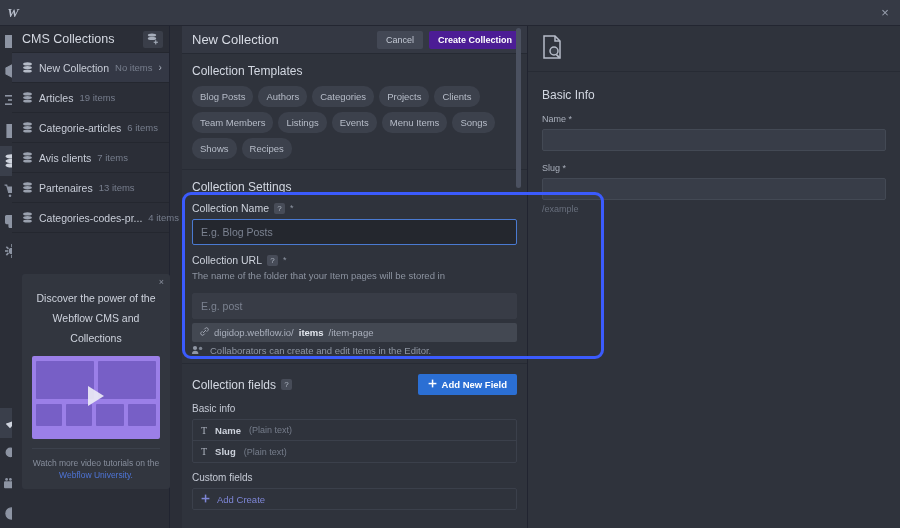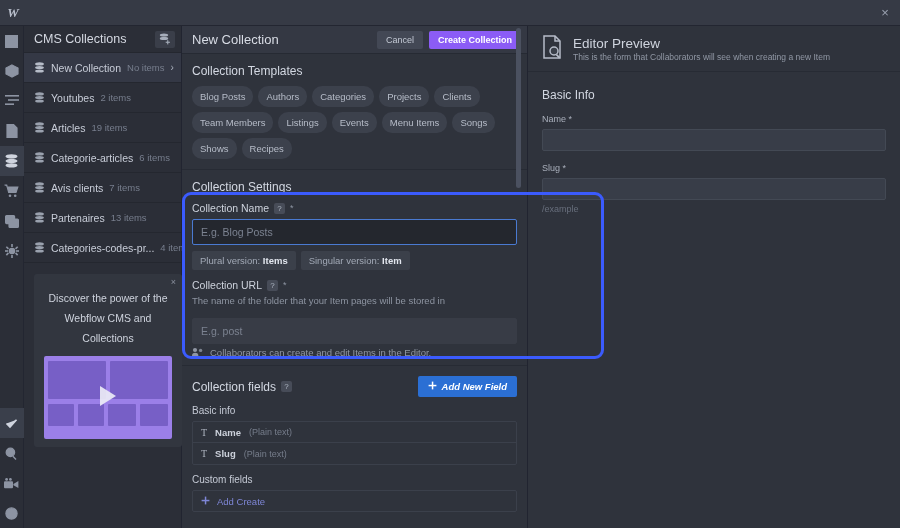--- a/index.html
+++ b/index.html
@@ -37,21 +37,21 @@
   .railbtn {
     width: 24px; height: 30px; display: flex; align-items: center; justify-content: center;
   }
   .railbtn svg { display: block; }
   .railbtn.active { background: #3a3f4b; }
   .railbtn .ic { fill: #8d94a3; }
   .railbtn.active .ic { fill: #cfd4de; }
 
   
   .sidebar {
-    position: absolute; left: 24px; top: 26px; width: 158px; height: 502px;
+    position: absolute; left: 12px; top: 26px; width: 158px; height: 502px;
     background: #2b2e37; border-right: 1px solid #212430;
   }
   .sb-head {
     height: 26px; display: flex; align-items: center; justify-content: space-between;
     padding: 0 6px 0 10px;
   }
   .sb-title { color: #d4d8e1; font-size: 12.5px; }
   .sb-newbtn {
     width: 20px; height: 17px; background: #3a3e49; border-radius: 2px;
     display: flex; align-items: center; justify-content: center;
@@ -146,21 +146,21 @@
     display: flex; align-items: center; gap: 6px; color: #9097a4; font-size: 9.5px;
     padding: 3px 10px 0;
   }
 
   
   .fields-head {
     display: flex; align-items: center; justify-content: space-between; padding: 10px 10px 8px;
   }
   .btn-add {
     color: #fff; font-size: 9.5px; border-radius: 2px; padding: 5px 10px;
-    display: flex; align-items: center; gap: 5px; font-weight: bold; font-style: italic;
+    display: flex; align-items: center; gap: 5px; font-weight: bold;
   }
   .sub-lbl { color: #c5cad5; font-size: 10px; padding: 0 10px 5px; }
   .field-box { margin: 0 10px 9px; border: 1px solid #3b404b; border-radius: 2px; }
   .field-row {
     height: 21px; display: flex; align-items: center; gap: 8px; padding: 0 8px;
     border-bottom: 1px solid #3b404b;
   }
   .field-row:last-child { border-bottom: none; }
   .ft { color: #aeb4c0; font-size: 10px; font-family: "Liberation Serif", serif; }
   .fname { color: #cdd2dc; font-size: 9.5px; font-weight: bold; }
@@ -328,31 +328,20 @@
         <span class="coll-arrow">›</span>
       </div>
       <div class="coll-item">
         <span class="coll-db">
           <svg width="11" height="11" viewBox="0 0 11 11">
               <ellipse cx="5.5" cy="1.9" rx="4.4" ry="1.6" fill="#9aa1ae"></ellipse>
               <ellipse cx="5.5" cy="5.5" rx="4.4" ry="1.6" fill="#9aa1ae"></ellipse>
               <ellipse cx="5.5" cy="9" rx="4.4" ry="1.6" fill="#9aa1ae"></ellipse>
             </svg>
         </span>
-        <span class="coll-name">Youtubes</span>
-        <span class="coll-count">2 items</span>
-      </div>
-      <div class="coll-item">
-        <span class="coll-db">
-          <svg width="11" height="11" viewBox="0 0 11 11">
-              <ellipse cx="5.5" cy="1.9" rx="4.4" ry="1.6" fill="#9aa1ae"></ellipse>
-              <ellipse cx="5.5" cy="5.5" rx="4.4" ry="1.6" fill="#9aa1ae"></ellipse>
-              <ellipse cx="5.5" cy="9" rx="4.4" ry="1.6" fill="#9aa1ae"></ellipse>
-            </svg>
-        </span>
         <span class="coll-name">Articles</span>
         <span class="coll-count">19 items</span>
       </div>
       <div class="coll-item">
         <span class="coll-db">
           <svg width="11" height="11" viewBox="0 0 11 11">
               <ellipse cx="5.5" cy="1.9" rx="4.4" ry="1.6" fill="#9aa1ae"></ellipse>
               <ellipse cx="5.5" cy="5.5" rx="4.4" ry="1.6" fill="#9aa1ae"></ellipse>
               <ellipse cx="5.5" cy="9" rx="4.4" ry="1.6" fill="#9aa1ae"></ellipse>
             </svg>
@@ -400,28 +389,32 @@
       <div class="promo-title">Discover the power of the Webflow CMS and Collections</div>
       <div class="promo-thumb">
         <div class="tb" style="left:4px;top:5px;width:58px;height:38px"></div>
         <div class="tb" style="left:66px;top:5px;width:58px;height:38px"></div>
         <div class="tb" style="left:4px;top:48px;width:26px;height:22px"></div>
         <div class="tb" style="left:34px;top:48px;width:26px;height:22px"></div>
         <div class="tb" style="left:64px;top:48px;width:28px;height:22px"></div>
         <div class="tb" style="left:96px;top:48px;width:28px;height:22px"></div>
         <div class="play"></div>
       </div>
+      <div class="promo-foot">
+        <span>Watch more video tutorials on the</span><br>
+        <span class="promo-link">Webflow University.</span>
+      </div>
     </div>
   </div>
 
   <div class="main">
     <div class="main-head">
       <div class="main-title">New Collection</div>
       <div class="btn-cancel">Cancel</div>
-      <div class="btn-create" style="background:#8b5cf6">Create Collection</div>
+      <div class="btn-create" style="background:#4c1d95">Create Collection</div>
     </div>
 
     <div class="sec-title">Collection Templates</div>
     <div class="tpl-wrap">
       <div class="tpl">Blog Posts</div>
       <div class="tpl">Authors</div>
       <div class="tpl">Categories</div>
       <div class="tpl">Projects</div>
       <div class="tpl">Clients</div>
       <div class="tpl">Team Members</div>
@@ -437,38 +430,38 @@
     <div class="sec-title">Collection Settings</div>
     <div class="settings">
       <div class="lbl">
         <span>Collection Name</span>
         <span class="qmark">?</span>
         <span class="req">*</span>
       </div>
       <div class="inp focus" style="margin-top:5px">
         <span>E.g. Blog Posts</span>
       </div>
-      <div class="chips" style="margin-top:6px">
-        <div class="chip">
-          <span>Plural version:</span>
-          <b>Items</b>
-        </div>
-        <div class="chip">
-          <span>Singular version:</span>
-          <b>Item</b>
-        </div>
-      </div>
       <div class="lbl" style="margin-top:9px">
         <span>Collection URL</span>
         <span class="qmark">?</span>
         <span class="req">*</span>
       </div>
       <div class="hint" style="margin-top:4px">The name of the folder that your Item pages will be stored in</div>
       <div class="inp flat" style="margin-top:12px">
         <span>E.g. post</span>
+      </div>
+      <div class="urlrow" style="margin-top:4px">
+        <span>
+          <svg width="9" height="9" viewBox="0 0 9 9">
+              <path d="M3 6 L6 3 M2.4 4.2 L1.2 5.4 a1.7 1.7 0 0 0 2.4 2.4 L4.8 6.6 M4.2 2.4 L5.4 1.2 a1.7 1.7 0 0 1 2.4 2.4 L6.6 4.8" fill="none" stroke="#aab0bd" stroke-width="0.9"></path>
+            </svg>
+        </span>
+        <span>digidop.webflow.io/</span>
+          <b>items</b>
+          <span>/item-page</span>
       </div>
     </div>
     <div class="editrow">
       <span>
         <svg width="12" height="9" viewBox="0 0 12 9">
             <circle cx="3" cy="3" r="2.1" fill="#9097a4"></circle>
             <path d="M0 9 a3.2 3.2 0 0 1 6.4 0 Z" fill="#9097a4"></path>
             <circle cx="8.6" cy="3.4" r="1.7" fill="#7d8491"></circle>
           </svg>
       </span>
@@ -520,24 +513,20 @@
   <div class="preview">
     <div class="pv-head">
       <span>
         <svg width="22" height="24" viewBox="0 0 22 24">
             <path d="M2 1 h11 l5 5 v17 H2 Z" fill="none" stroke="#b6bcc8" stroke-width="1.5"></path>
             <path d="M13 1 v5 h5" fill="none" stroke="#b6bcc8" stroke-width="1.5"></path>
             <circle cx="12" cy="16" r="4" fill="#3a3f49" stroke="#b6bcc8" stroke-width="1.5"></circle>
             <rect x="15" y="19" width="4.6" height="1.7" transform="rotate(45 15 19)" fill="#b6bcc8"></rect>
           </svg>
       </span>
-      <div>
-        <div class="pv-title">Editor Preview</div>
-        <div class="pv-sub">This is the form that Collaborators will see when creating a new Item</div>
-      </div>
     </div>
     <div class="pv-body">
       <div class="pv-sec">Basic Info</div>
       <div class="pv-lbl">Name *</div>
       <div class="pv-inp"></div>
       <div class="pv-lbl">Slug *</div>
       <div class="pv-inp"></div>
       <div class="pv-hint">/example</div>
     </div>
   </div>

